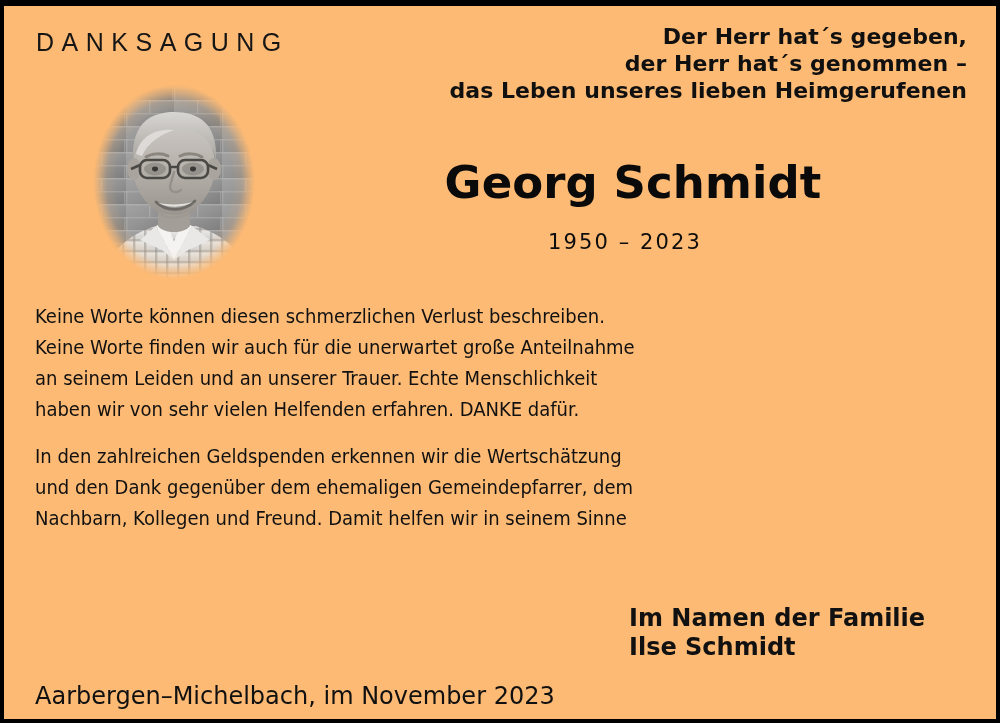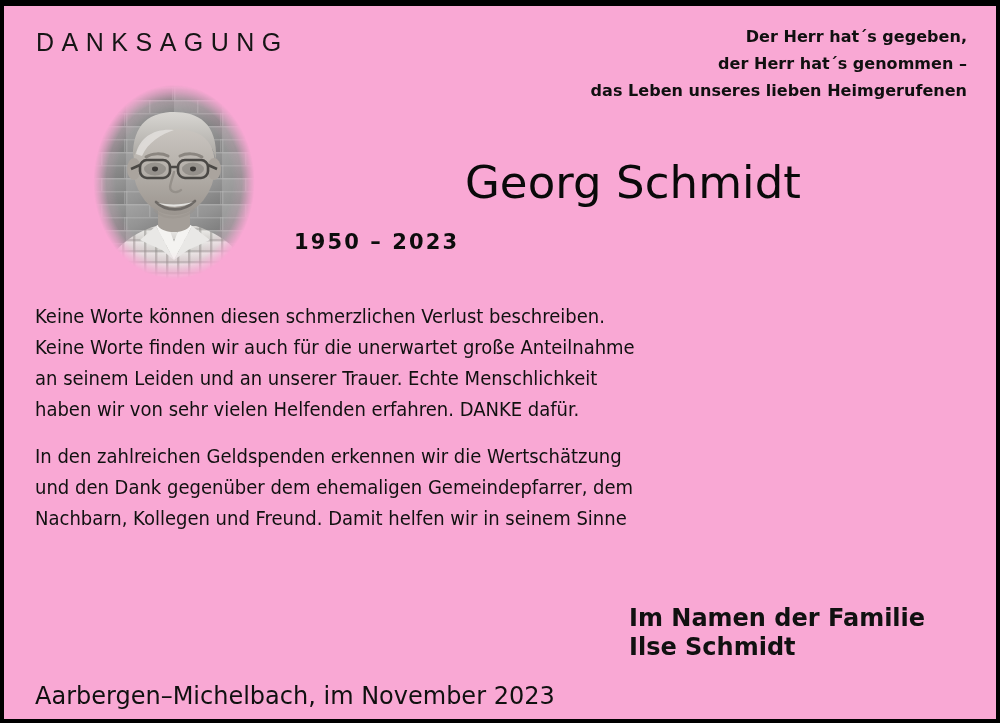--- a/index.html
+++ b/index.html
@@ -34,21 +34,21 @@
   .frame-bottom { left: 0; bottom: 0; width: 1000px; height: 4px; }
   .frame-left   { left: 0; top: 0; width: 4px; height: 723px; }
   .frame-right  { right: 0; top: 0; width: 4px; height: 723px; }
 
   .canvas {
     position: absolute;
     left: 4px;
     top: 6px;
     right: 4px;
     bottom: 4px;
-    background: #f9a8d4;
+    background: #fdba74;
   }
 
   
   .danksagung {
     position: absolute;
     left: 32px;
     top: 22px;
     font-family: "Liberation Sans", sans-serif;
     font-size: 25px;
     font-weight: 400;
@@ -57,21 +57,21 @@
     white-space: nowrap;
   }
 
   
   .verse {
     position: absolute;
     right: 29px;
     top: 17px;
     text-align: right;
     font-family: "DejaVu Sans", sans-serif;
-    font-size: 16px;
+    font-size: 22px;
     font-weight: 700;
     line-height: 27px;
     color: #101010;
     letter-spacing: 0.002em;
   }
   .verse div { white-space: nowrap; }
 
   
   .portrait {
     position: absolute;
@@ -103,33 +103,34 @@
 
   
   .deceased-name {
     position: absolute;
     left: 306px;
     right: 40px;
     top: 152px;
     text-align: center;
     font-family: "DejaVu Sans", sans-serif;
     font-size: 45px;
-    font-weight: 400;
+    font-weight: 700;
     color: #0a0a0a;
     letter-spacing: 0.002em;
     line-height: 50px;
   }
   .deceased-dates {
     position: absolute;
     left: 290px;
     right: 40px;
     top: 224px;
+    text-align: center;
     font-family: "DejaVu Sans", sans-serif;
     font-size: 21px;
-    font-weight: 700;
+    font-weight: 400;
     letter-spacing: 0.10em;
     color: #0d0d0d;
   }
 
   
   .body-text {
     position: absolute;
     left: 31px;
     top: 295px;
     width: 730px;

